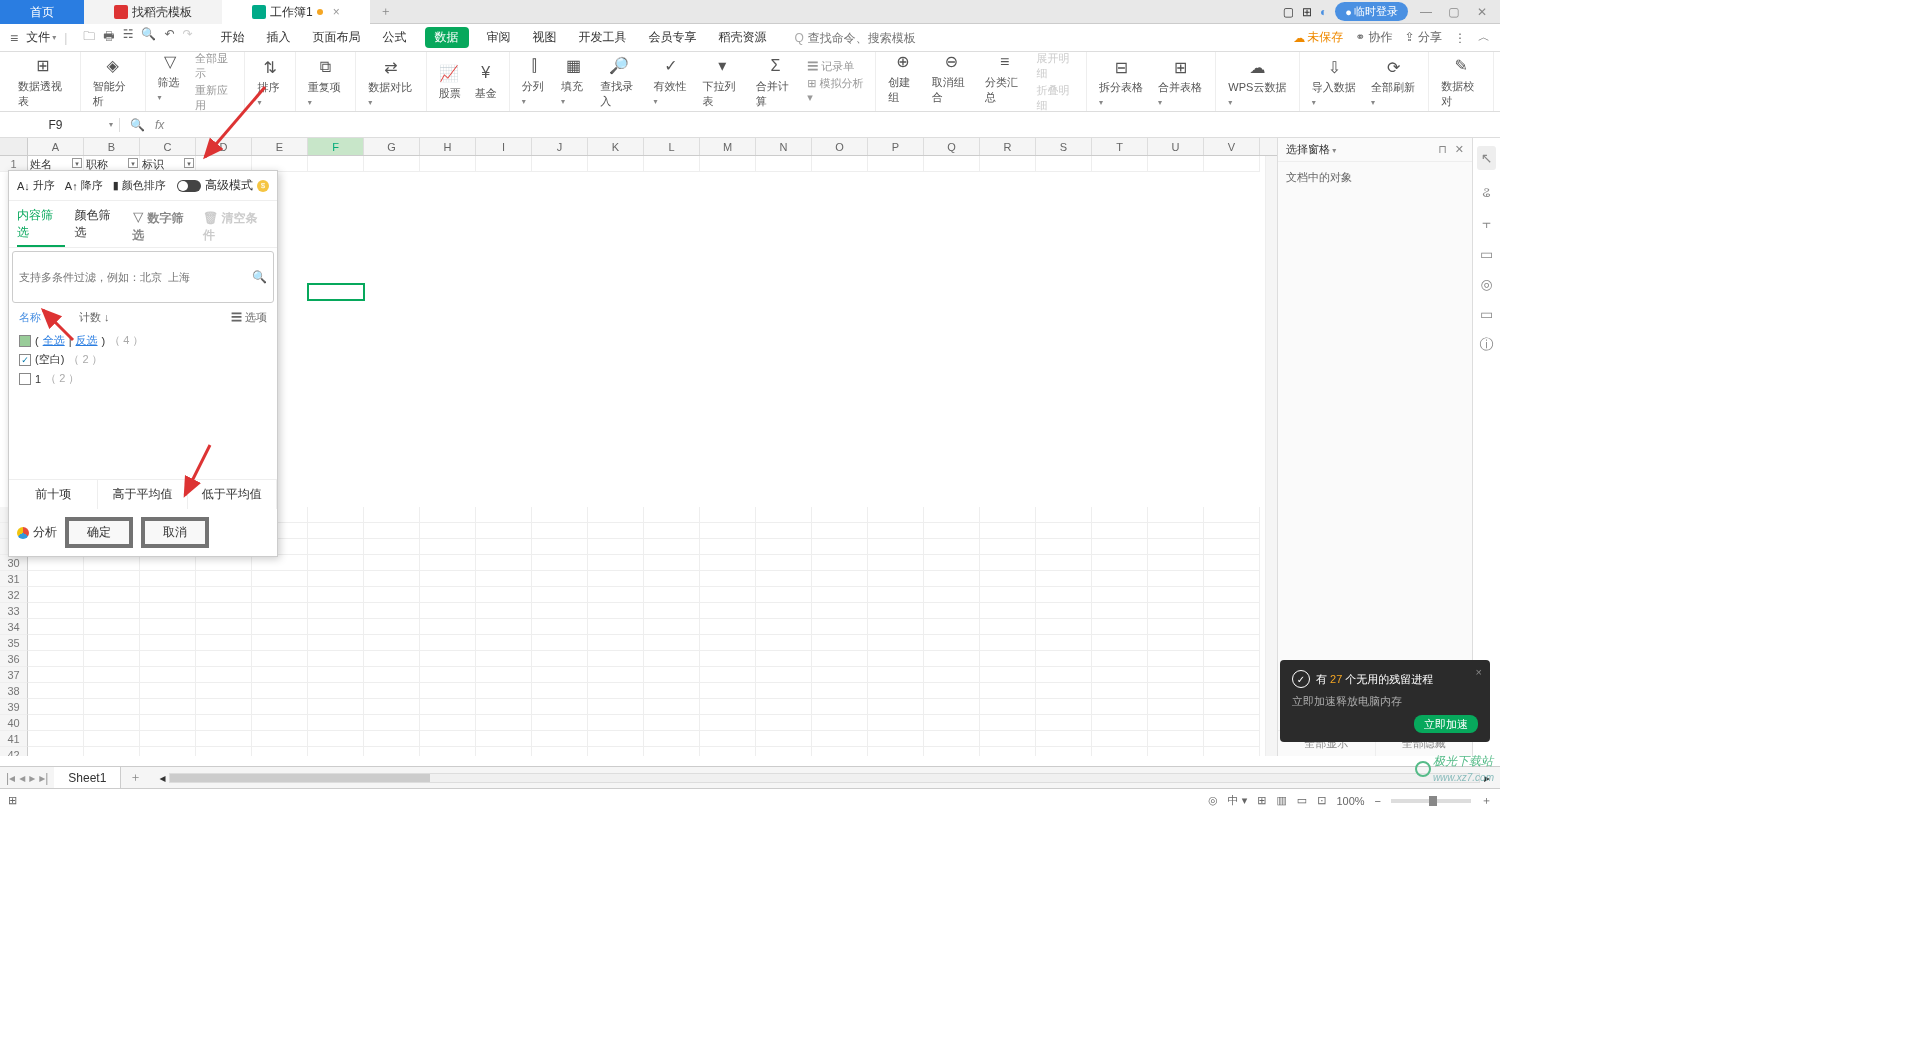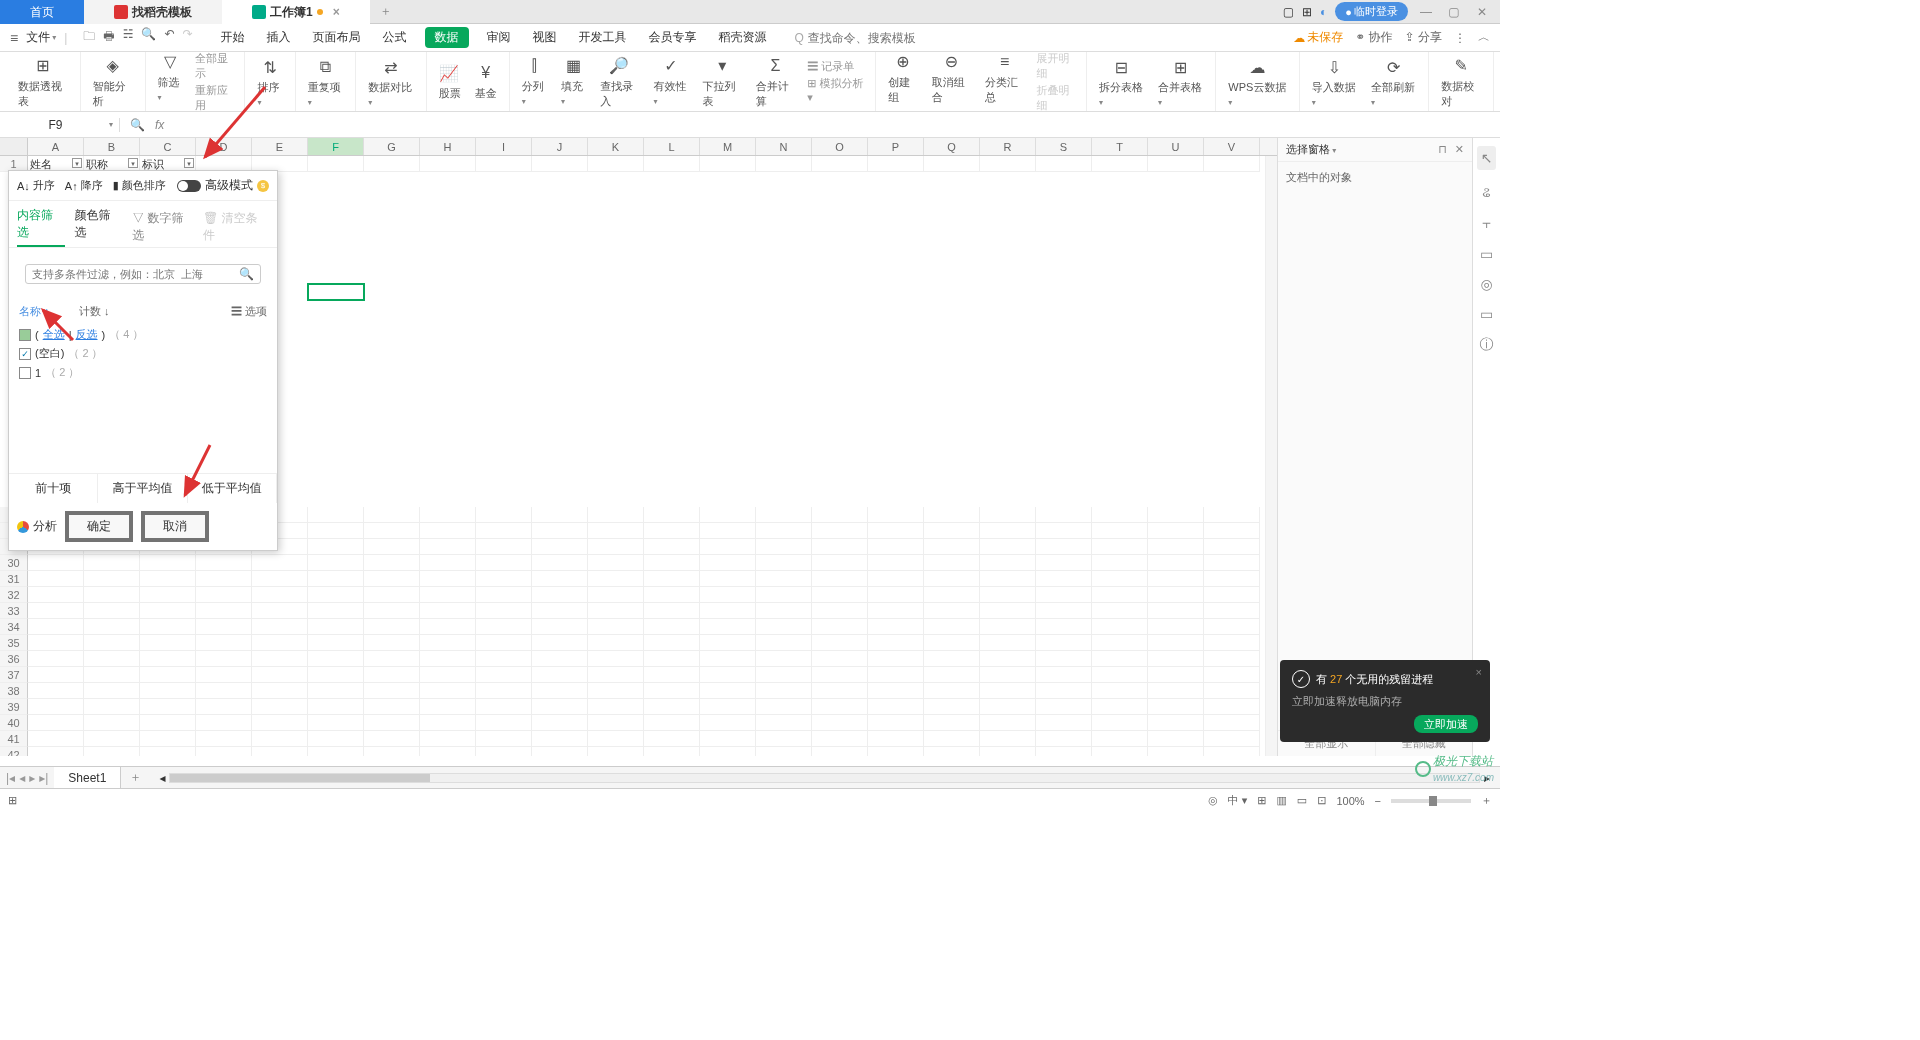--- a/index.html
+++ b/index.html
@@ -2,22 +2,22 @@
 <html><head>
 <meta charset="utf-8">
 <style>
 * { margin: 0; padding: 0; box-sizing: border-box; font-family: "Microsoft YaHei", sans-serif; }
 body { background: #fff; font-size: 12px; color: #333; overflow: hidden; width: 1500px; height: 812px; position: relative; }
 
 
 .tabs-bar { display: flex; align-items: center; height: 24px; background: #e8e8e8; border-bottom: 1px solid #ccc; }
 .tab { padding: 0 30px; height: 24px; line-height: 24px; display: flex; align-items: center; gap: 4px; cursor: pointer; }
 .tab.home { background: #2a7de1; color: #fff; }
-.tab.template { background: #f3f3f3; font-weight: bold; }
-.tab.workbook { background: #fff; font-weight: bold; }
+.tab.template { background: #f3f3f3; }
+.tab.workbook { background: #fff; }
 .tab .dot { width: 6px; height: 6px; border-radius: 50%; background: #f5a623; }
 .tab .close { margin-left: 6px; color: #999; }
 .add-tab { padding: 0 10px; color: #888; }
 .icon-red { width: 14px; height: 14px; background: #d33; border-radius: 2px; display: inline-block; }
 .icon-green { width: 14px; height: 14px; background: #0a8; border-radius: 2px; display: inline-block; }
 .tabs-right { margin-left: auto; display: flex; align-items: center; gap: 8px; padding-right: 8px; }
 .login-pill { background: #4a90e2; color: #fff; border-radius: 10px; padding: 2px 10px; font-size: 11px; display: flex; align-items: center; gap: 2px; }
 .win-btn { width: 20px; text-align: center; color: #888; cursor: pointer; }
 
 
@@ -74,23 +74,23 @@
 .filter-popup { position: absolute; top: 170px; left: 8px; width: 270px; background: #fff; border: 1px solid #ccc; box-shadow: 2px 2px 8px rgba(0,0,0,0.2); z-index: 50; }
 .fp-top { display: flex; align-items: center; padding: 6px 8px; gap: 10px; border-bottom: 1px solid #eee; }
 .fp-btn { display: flex; align-items: center; gap: 3px; cursor: pointer; font-size: 11px; }
 .adv-toggle { margin-left: auto; display: flex; align-items: center; gap: 4px; }
 .toggle-sw { width: 24px; height: 12px; border-radius: 6px; background: #444; position: relative; }
 .toggle-sw::after { content: ""; position: absolute; width: 10px; height: 10px; border-radius: 50%; background: #fff; top: 1px; left: 1px; }
 .gold-dot { width: 12px; height: 12px; border-radius: 50%; background: #f5c542; font-size: 8px; display: flex; align-items: center; justify-content: center; color: #fff; }
 .fp-tabs { display: flex; padding: 6px 8px 0; gap: 10px; border-bottom: 1px solid #eee; }
 .fp-tab { padding-bottom: 4px; cursor: pointer; }
 .fp-tab.active { color: #07a85c; border-bottom: 2px solid #07a85c; }
-.fp-tabs-right { margin-left: auto; display: flex; gap: 8px; color: #888; align-items: center; }
+.fp-tabs-right { margin-left: auto; display: flex; gap: 8px; color: #888; align-items: center; font-weight: bold; }
 .fp-tabs-right .disabled { color: #ccc; }
-.fp-search { margin: 16px; display: flex; align-items: center; border: 1px solid #ccc; border-radius: 3px; padding: 2px 6px; }
+.fp-search { margin: 3px; display: flex; align-items: center; border: 1px solid #ccc; border-radius: 3px; padding: 18px 6px; }
 .fp-search input { border: none; outline: none; flex: 1; font-size: 11px; color: #aaa; }
 .fp-header { display: flex; padding: 4px 10px; color: #666; font-size: 11px; }
 .fp-header .nm { flex: 0 0 60px; color: #4a90e2; }
 .fp-header .cnt { flex: 1; }
 .fp-header .opt { margin-left: auto; }
 .fp-list { padding: 2px 10px 10px; min-height: 150px; }
 .fp-item { display: flex; align-items: center; gap: 4px; padding: 2px 0; font-size: 11px; }
 .cb { width: 12px; height: 12px; border: 1px solid #888; display: flex; align-items: center; justify-content: center; font-size: 9px; }
 .cb.checked::after { content: "✓"; color: #07a; }
 .cb.indeterminate { background: #9c9; }

